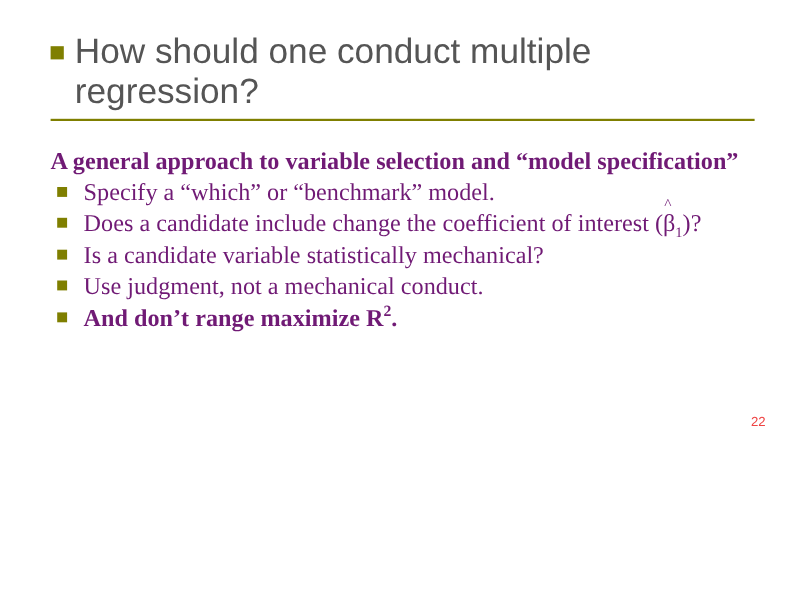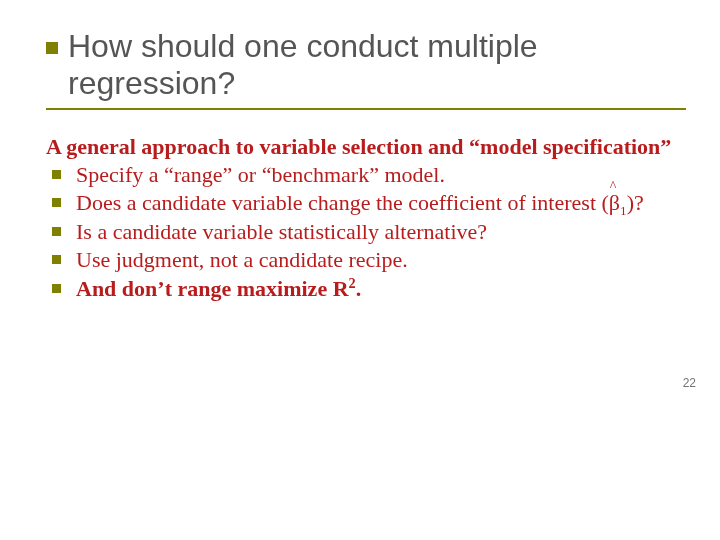--- a/index.html
+++ b/index.html
@@ -44,21 +44,21 @@
   }
   .title-underline {
     border: none;
     border-top: 2px solid #7f7f00;
     margin: 6px 0 0 0;
     width: 640px;
   }
   .body {
     font-size: 22px;
     line-height: 1.2;
-    color: #b91c1c;
+    color: #701a75;
     margin-left: 6px;
   }
   .lead {
     font-weight: bold;
     margin-bottom: 2px;
   }
   ul.bullets {
     list-style: none;
     padding: 0;
     margin: 0;
@@ -92,49 +92,49 @@
   }
   .bold {
     font-weight: bold;
   }
   .page-number {
     position: absolute;
     right: 24px;
     bottom: 18px;
     font-family: Arial, Helvetica, sans-serif;
     font-size: 12px;
-    color: #737373;
+    color: #ef4444;
   }
 </style>
 </head>
 <body>
 
 <div class="slide">
 
   <div class="title-block">
     <span class="title-bullet"></span>
     <span class="title-text">How should one conduct multiple regression?</span>
     <hr class="title-underline">
   </div>
 
   <div class="body">
     <div class="lead">A general approach to variable selection and “model specification”</div>
 
     <ul class="bullets">
       <li>
-        <span>Specify a “range” or “benchmark” model.</span>
+        <span>Specify a “which” or “benchmark” model.</span>
       </li>
       <li>
-        <span>Does a candidate variable change the coefficient of interest (</span><span style="position:relative; display:inline-block;"><span style="position:absolute; left:1px; top:-11px; font-size:14px;">^</span><span class="beta">β</span><span class="sub">1</span></span><span>)?</span>
+        <span>Does a candidate include change the coefficient of interest (</span><span style="position:relative; display:inline-block;"><span style="position:absolute; left:1px; top:-11px; font-size:14px;">^</span><span class="beta">β</span><span class="sub">1</span></span><span>)?</span>
       </li>
       <li>
-        <span>Is a candidate variable statistically alternative?</span>
+        <span>Is a candidate variable statistically mechanical?</span>
       </li>
       <li>
-        <span>Use judgment, not a candidate recipe.</span>
+        <span>Use judgment, not a mechanical conduct.</span>
       </li>
       <li>
         <span class="bold r2"><span>And don’t range maximize R</span><sup>2</sup><span>.</span></span>
       </li>
     </ul>
   </div>
 
   <div class="page-number">22</div>
 </div>
 

